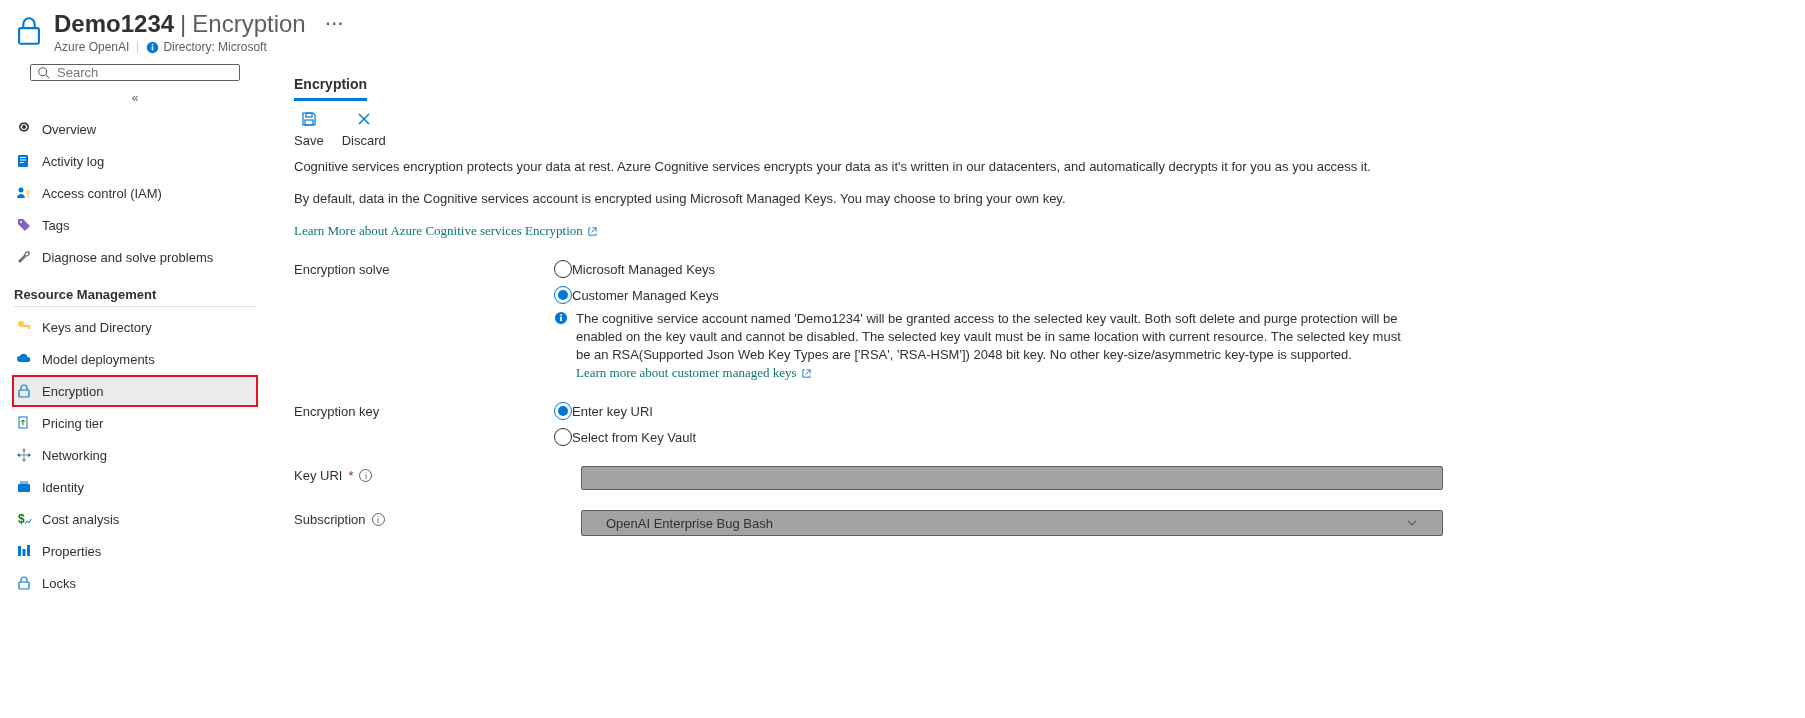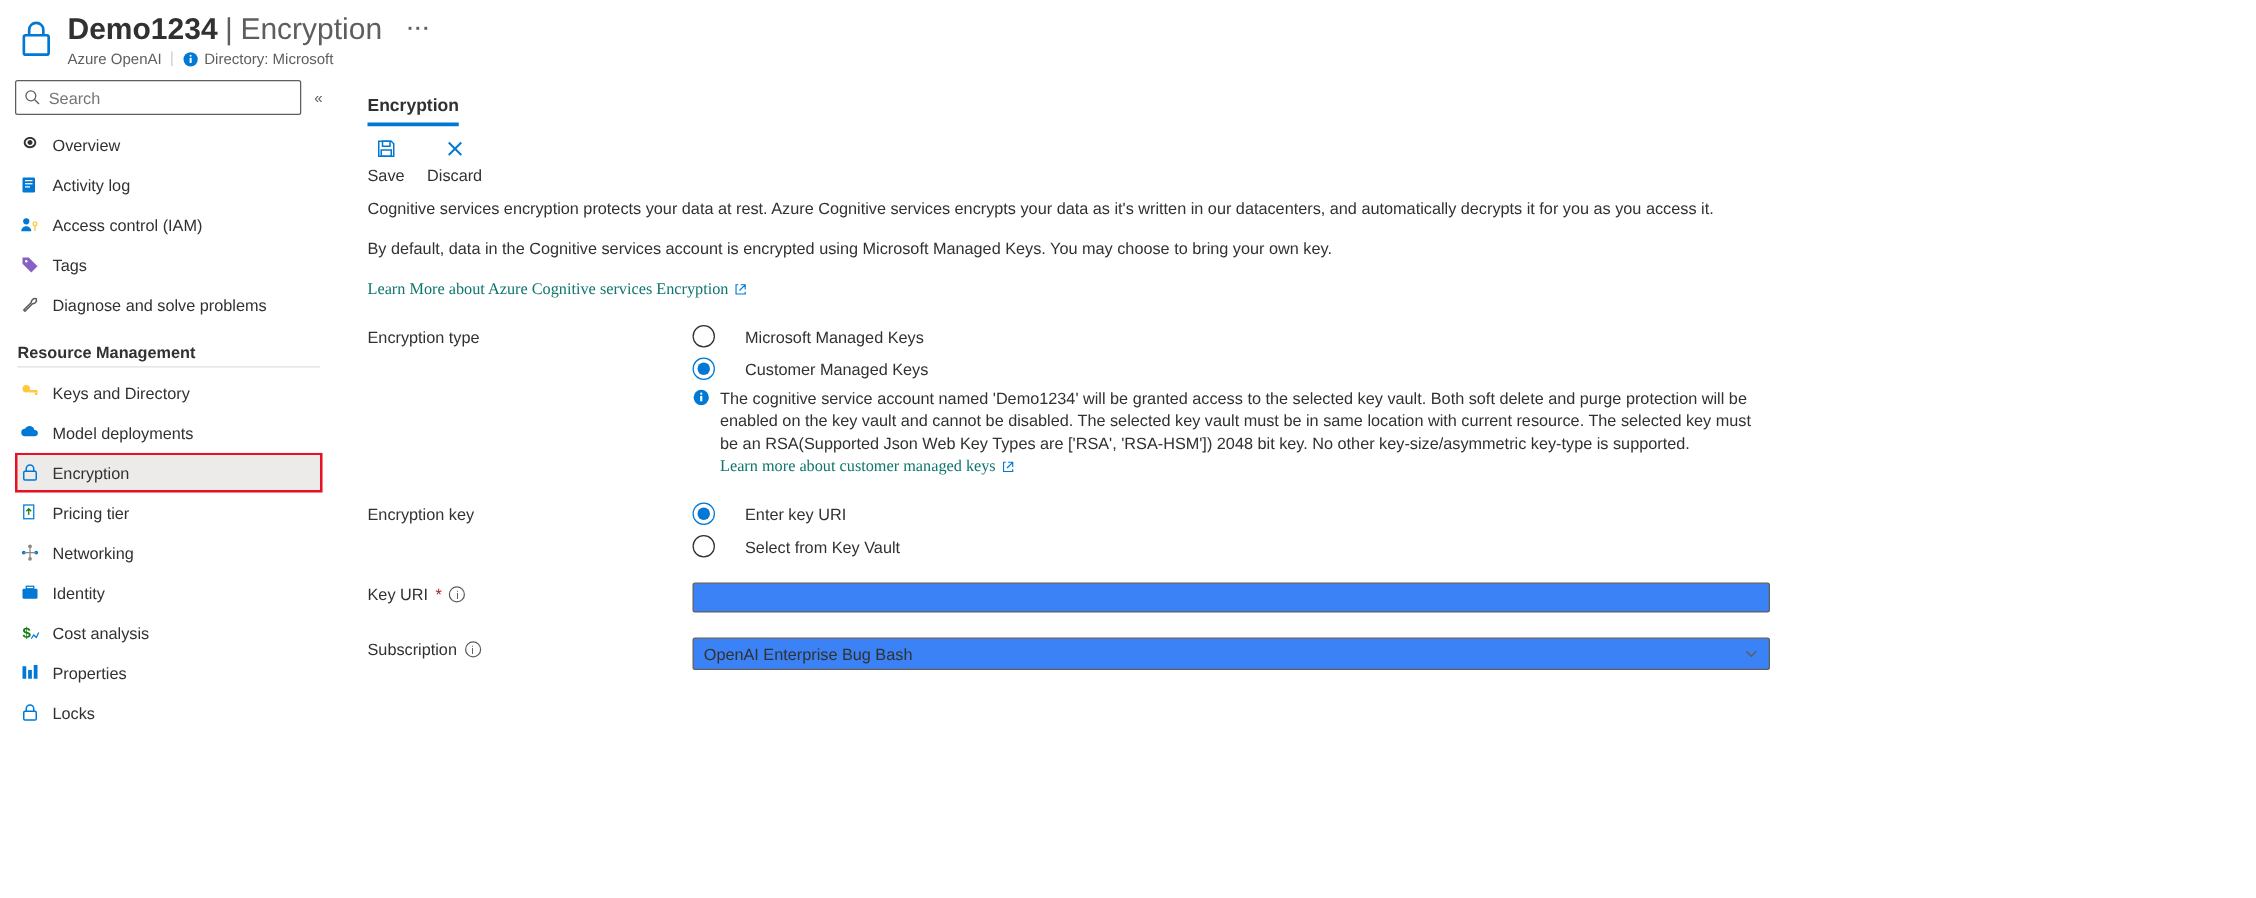--- a/index.html
+++ b/index.html
@@ -10,21 +10,21 @@
     .header-text { display: flex; flex-direction: column; }
     .header-title { font-size: 24px; font-weight: 600; color: #323130; line-height: 28px; display: flex; align-items: center; }
     .header-title .sep { margin: 0 6px; font-weight: 300; color: #605e5c; }
     .header-title .page-name { font-weight: 400; color: #605e5c; }
     .header-title .more { margin-left: 20px; font-size: 16px; color: #605e5c; letter-spacing: 1px; cursor: pointer; }
     .header-sub { font-size: 12px; color: #605e5c; margin-top: 2px; display: flex; align-items: center; }
     .header-sub .divider { margin: 0 8px; border-left: 1px solid #ccc; height: 12px; }
     .header-sub .info-icon { width: 13px; height: 13px; margin-right: 4px; }
     .body { display: flex; }
     .sidebar { width: 270px; padding: 6px 12px 0 12px; flex-shrink: 0; }
-    .search-row { display: flex; align-items: center; gap: 10px; margin-bottom: 8px; }
+    .search-row { display: flex; align-items: center; gap: 10px; margin-bottom: 8px; flex-direction: column; }
     .search-box { flex: 1; height: 28px; border: 1px solid #605e5c; border-radius: 2px; display: flex; align-items: center; padding: 0 6px; }
     .search-box input { border: none; outline: none; font-size: 13px; width: 100%; background: transparent; }
     .collapse-chevrons { font-size: 12px; color: #605e5c; cursor: pointer; }
     .nav-item { display: flex; align-items: center; height: 32px; padding: 0 4px; cursor: pointer; border-radius: 0; }
     .nav-item.active { background: #edebe9; }
     .nav-item.highlighted { box-shadow: 0 0 0 2px #e81123 inset; }
     .nav-item .nicon { width: 16px; height: 16px; margin-right: 10px; display: inline-flex; align-items: center; justify-content: center; }
     .nav-section { font-size: 13px; font-weight: 600; color: #323130; margin: 14px 2px 4px 2px; border-bottom: 1px solid #e1dfdd; padding-bottom: 4px; }
     .main { flex: 1; padding: 12px 24px 40px 24px; min-width: 0; }
     .tab-bar { display: flex; border-bottom: 0; margin-bottom: 10px; }
@@ -33,27 +33,27 @@
     .toolbar { display: flex; align-items: center; gap: 18px; margin-bottom: 10px; }
     .tbtn { display: flex; align-items: center; gap: 6px; cursor: pointer; font-size: 13px; color: #323130; flex-direction: column; }
     .tbtn .ticon { width: 16px; height: 16px; }
     .desc { font-size: 13px; color: #323130; margin-bottom: 14px; line-height: 18px; max-width: 1500px; }
     .link { color: #0f766e; cursor: pointer; display: inline-flex; align-items: center; gap: 4px; font-family: Liberation Serif, serif; }
     .form-row { display: flex; align-items: flex-start; margin-top: 20px; }
     .form-label { width: 260px; font-size: 13px; color: #323130; padding-top: 2px; display: flex; align-items: center; gap: 6px; flex-shrink: 0; }
     .required { color: #a4262c; }
     .form-control { flex: 1; max-width: 1220px; }
     .radio-group { display: flex; flex-direction: column; gap: 8px; }
-    .radio-opt { display: flex; align-items: center; gap: 24px; cursor: pointer; font-size: 13px; }
+    .radio-opt { display: flex; align-items: center; gap: 0; cursor: pointer; font-size: 13px; }
     .radio-circle { width: 18px; height: 18px; border: 1px solid #323130; border-radius: 50%; display: inline-flex; align-items: center; justify-content: center; }
     .radio-circle.checked { border-color: #0078d4; }
     .radio-circle.checked::after { content: ''; width: 10px; height: 10px; background: #0078d4; border-radius: 50%; }
     .info-block { display: flex; gap: 8px; margin-top: 6px; font-size: 13px; color: #323130; max-width: 1210px; line-height: 18px; }
     .info-block .info-i { width: 14px; height: 14px; flex-shrink: 0; margin-top: 1px; }
-    input[type=text].text-input, .select-box { width: 100%; max-width: 940px; height: 24px; border: 1px solid #605e5c; border-radius: 2px; font-size: 13px; padding: 0 8px; background: #3b82f6; }
+    input[type=text].text-input, .select-box { width: 100%; max-width: 940px; height: 24px; border: 1px solid #605e5c; border-radius: 2px; font-size: 13px; padding: 0 24px; background: #a3a3a3; margin-left: 27px; }
     .select-box { display: flex; align-items: center; justify-content: space-between; cursor: pointer; height: 26px; }
     .info-circle { width: 13px; height: 13px; border: 1px solid #605e5c; border-radius: 50%; display: inline-flex; align-items: center; justify-content: center; font-size: 9px; color: #605e5c; background: transparent; }
     svg { display: block; }
     .ext-icon { width: 11px; height: 11px; }
   </style>
 </head>
 <body>
 
 <div class="page">
   <div class="header">
@@ -273,21 +273,21 @@
           <span>Learn More about Azure Cognitive services Encryption</span>
           <span>
               <svg class="ext-icon" viewBox="0 0 12 12">
                 <path d="M4 2H2v8h8V8M6 2h4v4M10 2 5 7" fill="none" stroke="#0078d4" stroke-width="1"></path>
               </svg>
             </span>
         </span>
       </div>
 
       <div class="form-row">
-        <div class="form-label">Encryption type</div>
+        <div class="form-label">Encryption solve</div>
         <div class="form-control">
           <div class="radio-group">
             <div class="radio-opt">
               <span class="radio-circle"></span>
               <span>Microsoft Managed Keys</span>
             </div>
             <div class="radio-opt">
               <span class="radio-circle checked"></span>
               <span>Customer Managed Keys</span>
             </div>

